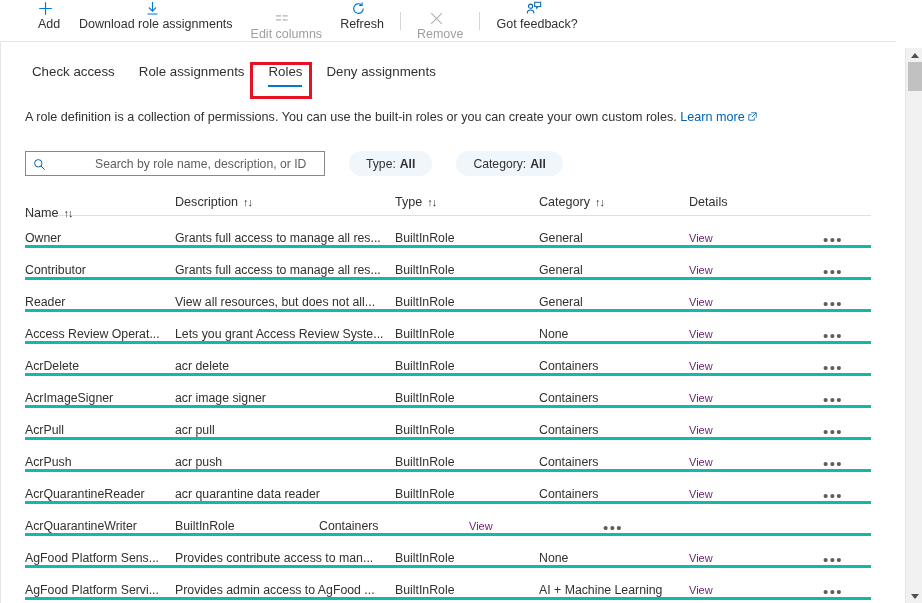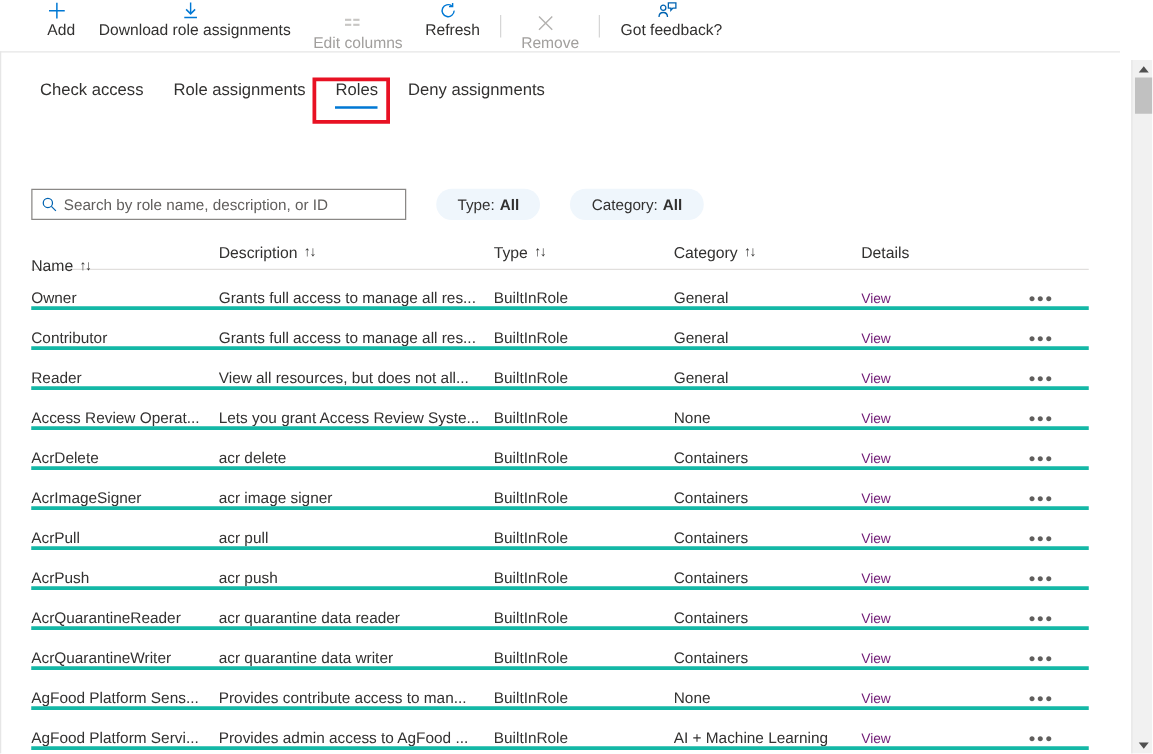--- a/index.html
+++ b/index.html
@@ -128,20 +128,21 @@
     align-items: center;
   }
   .searchbox {
     position: relative;
     width: 300px; height: 25px;
     border: 1px solid #8a8886;
     background: #ffffff;
     display: flex;
     align-items: center;
     padding-left: 7px;
+    gap: 44px;
   }
   .searchbox .sico {
     width: 13px; height: 13px;
     margin-right: 5px;
     flex: none;
   }
   .searchbox input {
     border: none;
     outline: none;
     flex: 1;
@@ -357,20 +358,26 @@
       <span>Roles</span>
       <span class="tab-bar"></span>
     </div>
     <div class="tab">
       <span>Deny assignments</span>
       <span class="tab-bar"></span>
     </div>
   </div>
   <div class="annot"></div>
 
+  <div class="descline">
+    <span>A role definition is a collection of permissions. You can use the built-in roles or you can create your own custom roles.</span>
+    <a href="#"><span>Learn more</span><span class="ext-ico"><svg width="9" height="9" viewBox="0 0 9 9">
+            <path d="M3.2 0.8h5v5M8.2 0.8L3.9 5.1M6.3 5.6v2.6H0.8V2.7h2.6" stroke="#0063b1" stroke-width="0.85" fill="none"></path>
+          </svg></span></a>
+  </div>
 
   <div class="filterrow">
     <div class="searchbox">
       <span class="sico">
         <svg width="13" height="13" viewBox="0 0 13 13">
             <circle cx="5.3" cy="5.3" r="3.7" stroke="#0063b1" stroke-width="1" fill="none"></circle>
             <path d="M8.1 8.1l3.6 3.6" stroke="#0063b1" stroke-width="1" fill="none"></path>
           </svg>
       </span>
       <input type="text" placeholder="Search by role name, description, or ID" style="">
@@ -496,21 +503,20 @@
           <div class="cell c-desc">acr quarantine data reader</div>
           <div class="cell c-type">BuiltInRole</div>
           <div class="cell c-cat">Containers</div>
           <div class="cell c-det"><a class="viewlink" href="#">View</a></div>
           <div class="cell c-menu">
             <span class="dots">•••</span>
           </div>
         </div>
         <div class="t-row">
           <div class="cell c-name">AcrQuarantineWriter</div>
-          <div class="cell c-desc">acr quarantine data writer</div>
           <div class="cell c-type">BuiltInRole</div>
           <div class="cell c-cat">Containers</div>
           <div class="cell c-det"><a class="viewlink" href="#">View</a></div>
           <div class="cell c-menu">
             <span class="dots">•••</span>
           </div>
         </div>
         <div class="t-row">
           <div class="cell c-name">AgFood Platform Sens...</div>
           <div class="cell c-desc">Provides contribute access to man...</div>

